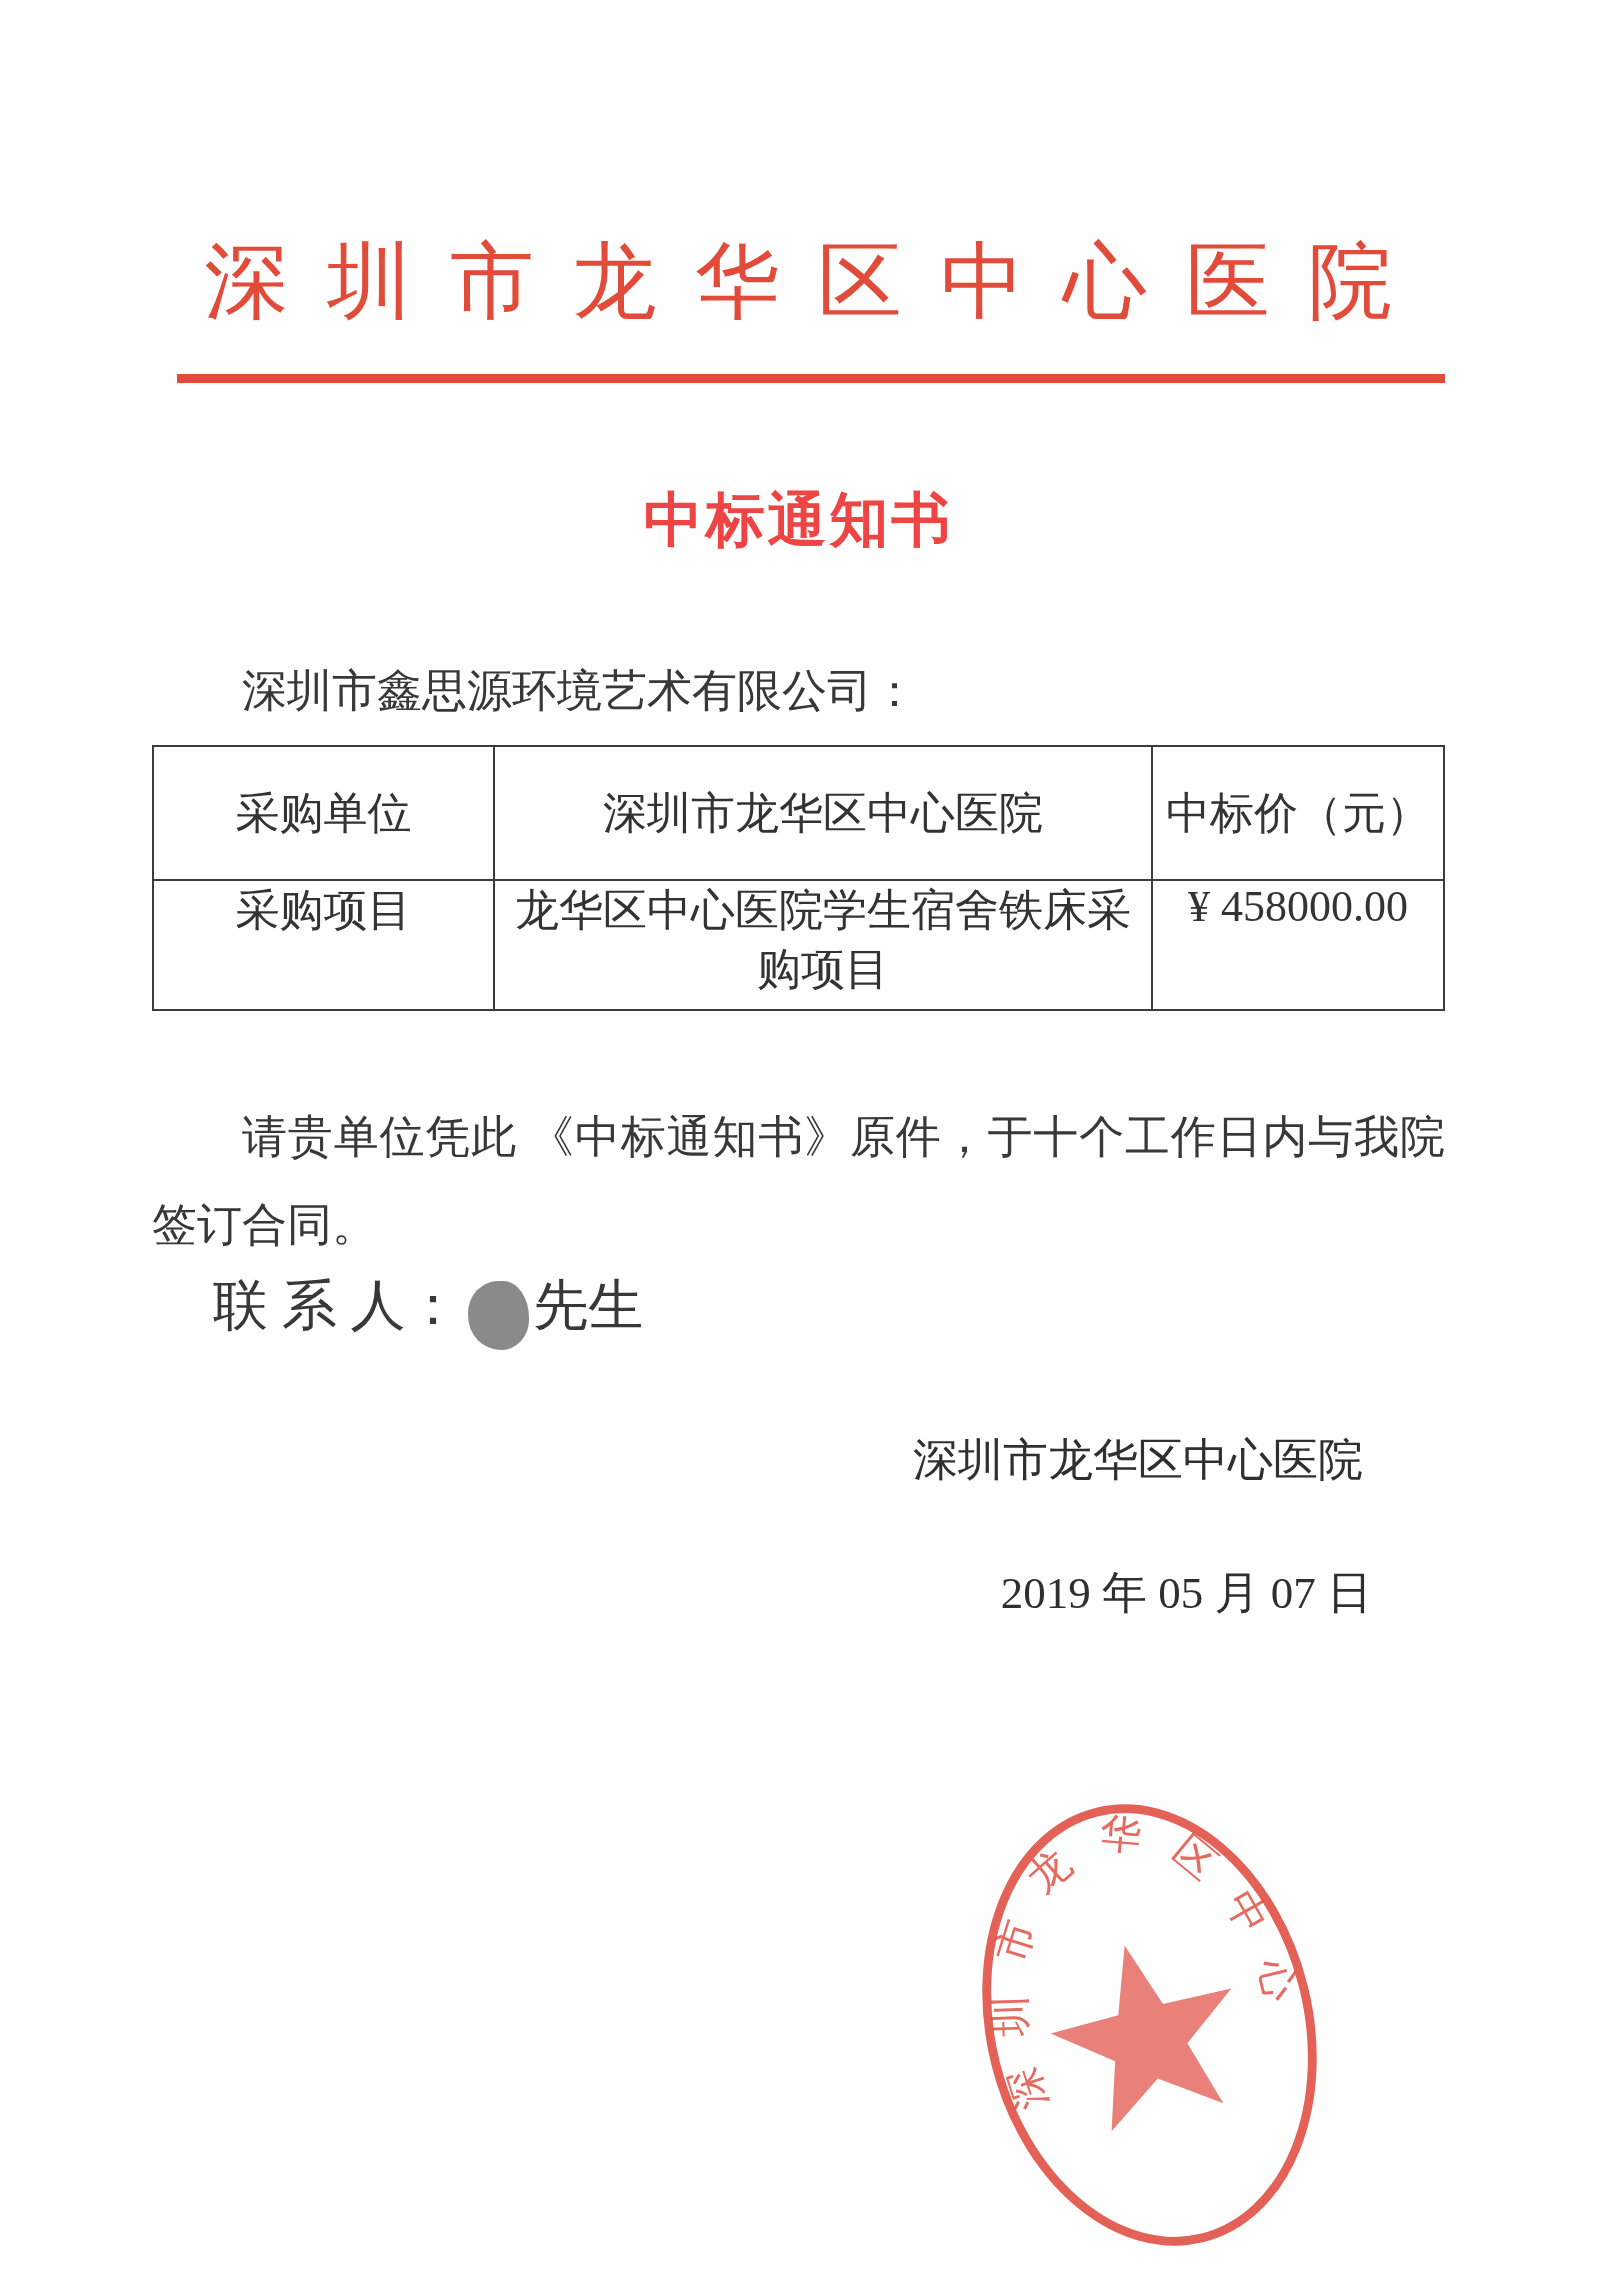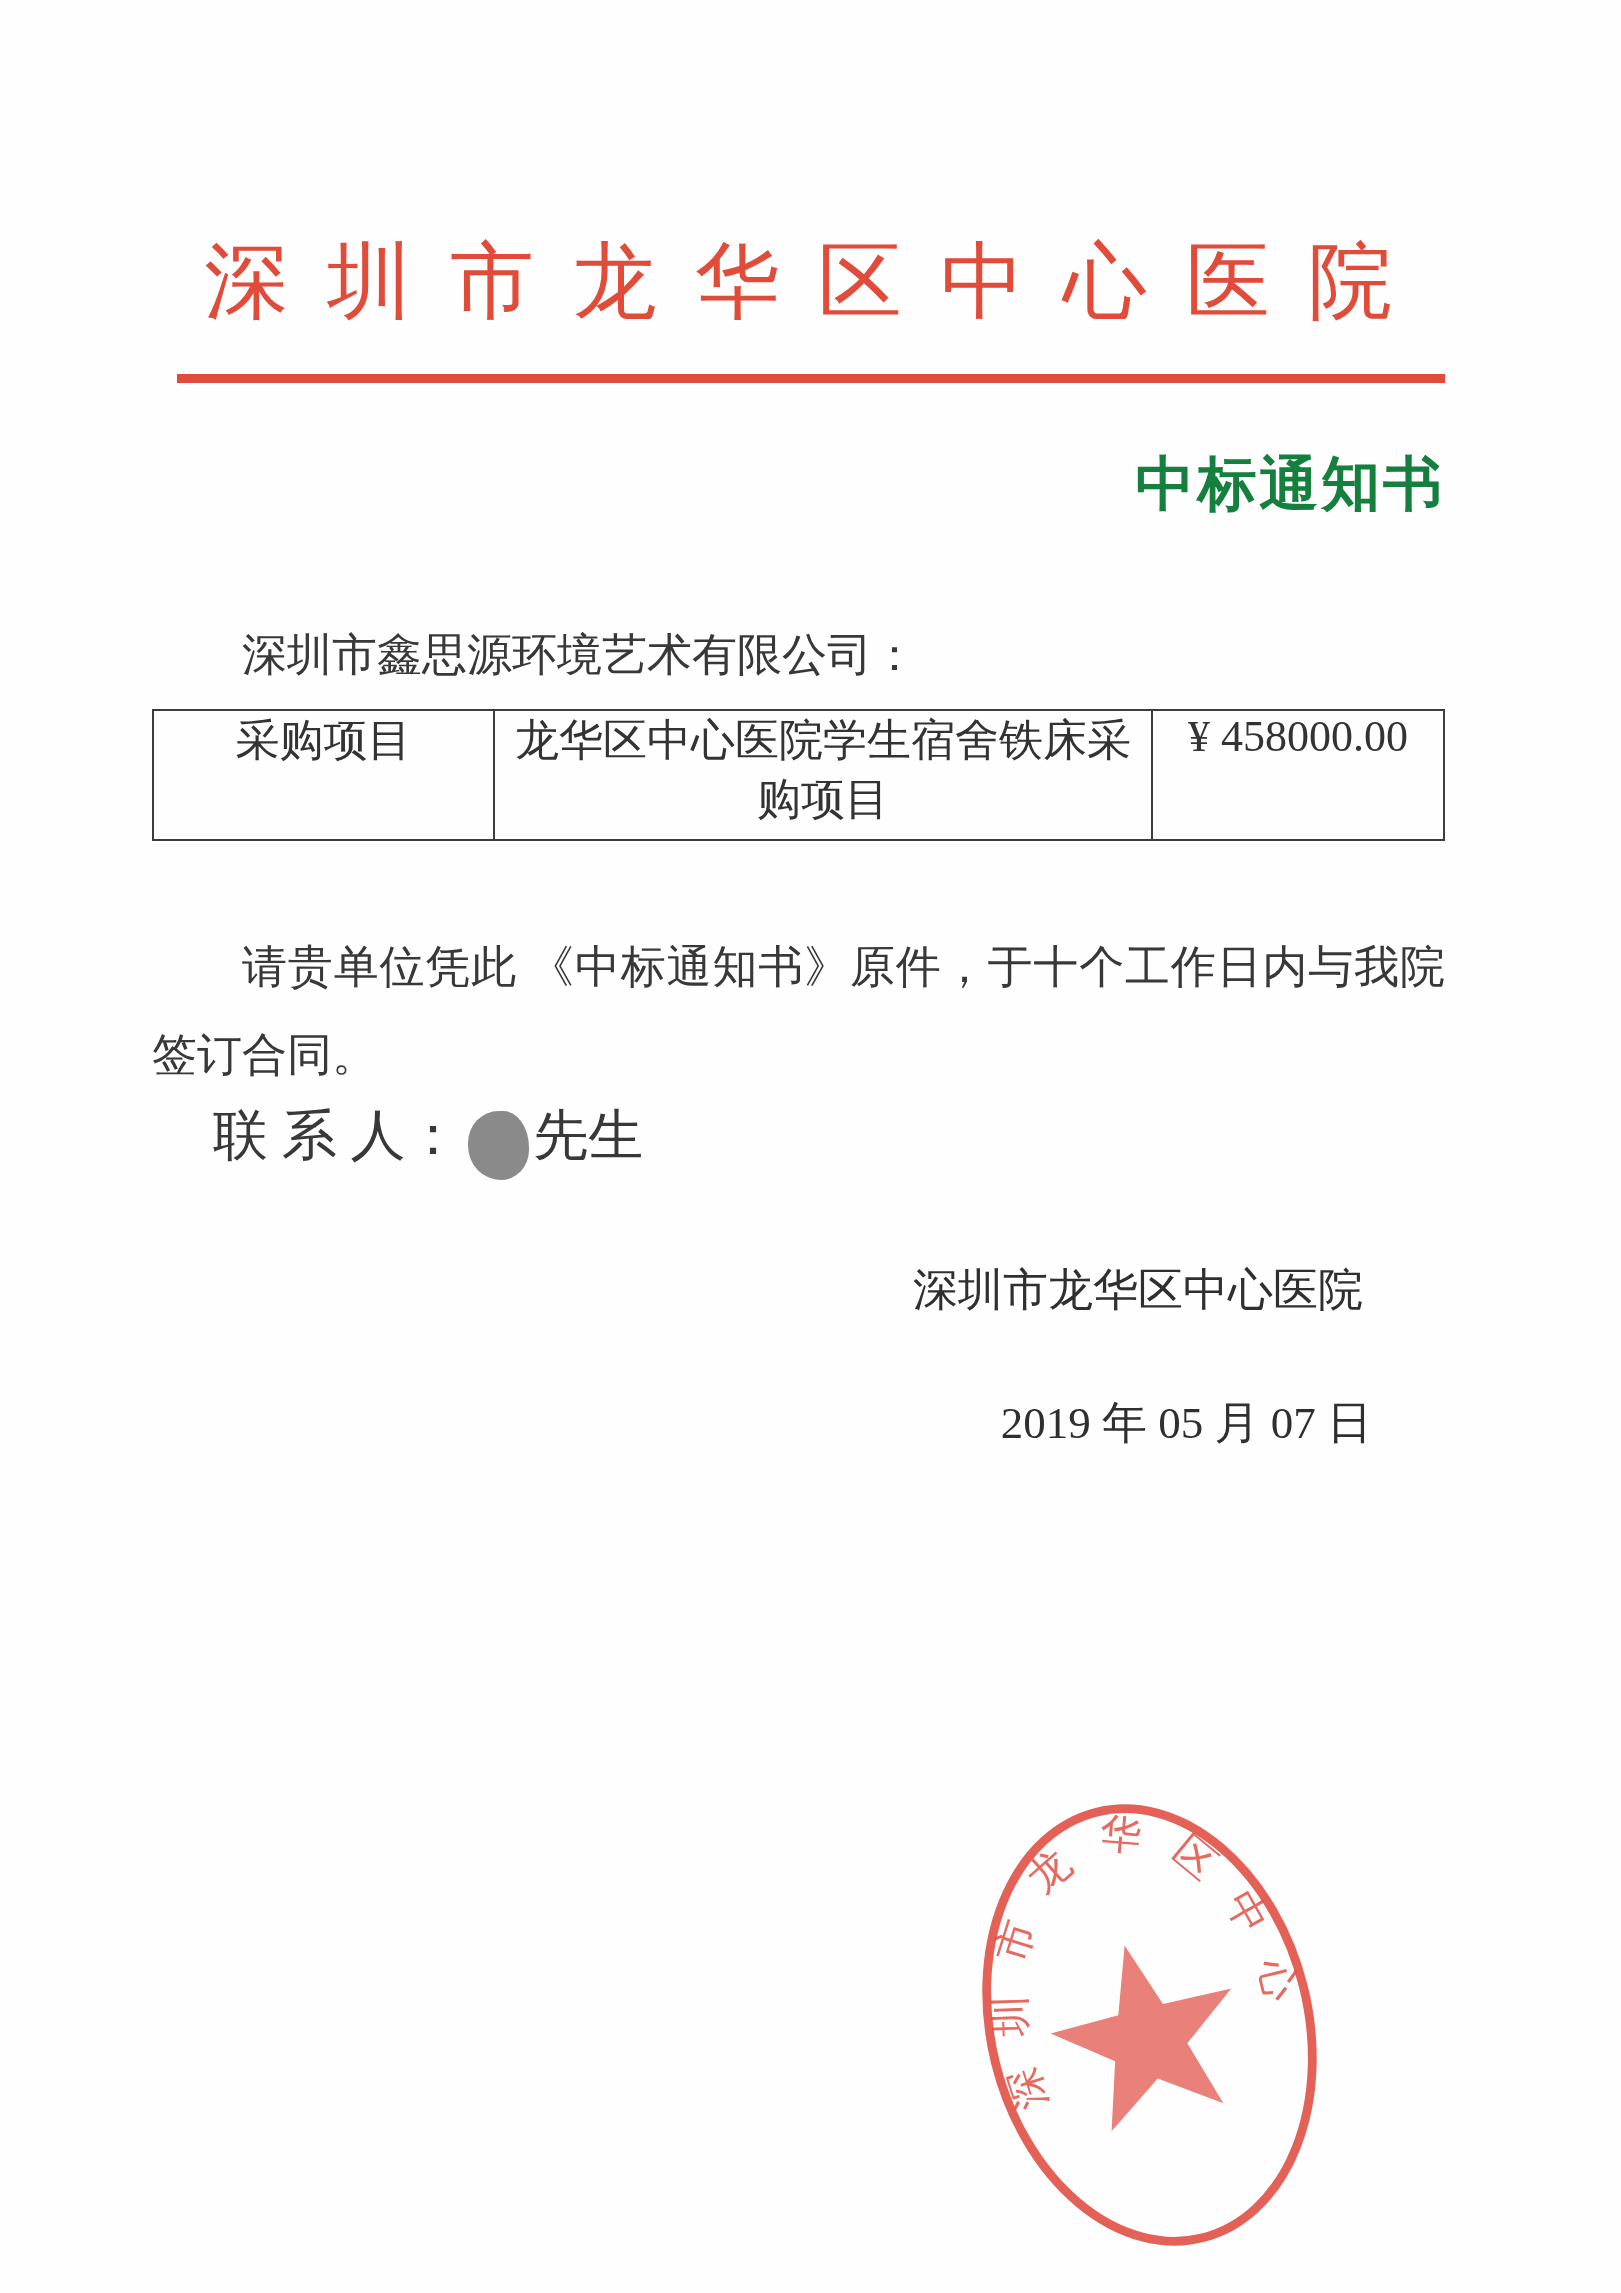--- a/index.html
+++ b/index.html
@@ -27,27 +27,27 @@
     font-weight: normal;
     white-space: nowrap;
   }
   .red-rule {
     margin-top: 41px;
     margin-left: 24.5px;
     height: 8.8px;
     background: #e14b3a;
   }
   .doc-title {
-    margin-top: 68px;
+    margin-top: 104px;
     font-size: 59px;
     line-height: 1.15;
     font-weight: bold;
-    text-align: right;
+    text-align: center;
     letter-spacing: 2.9px;
-    color: #15803d;
+    color: #ef4444;
   }
   .salutation {
     margin-top: 93px;
     font-size: 45px;
     line-height: 88px;
     text-indent: 2em;
     color: #383838;
   }
   .para {
     font-size: 45px;
@@ -138,20 +138,25 @@
 
     <div class="red-rule"></div>
 
     <div class="doc-title">中标通知书</div>
 
     <p class="salutation">深圳市鑫思源环境艺术有限公司：</p>
 
 
     <table class="award-table">
       <tbody>
+        <tr class="row-1">
+          <td class="col-label">采购单位</td>
+          <td class="col-value">深圳市龙华区中心医院</td>
+          <td class="col-price">中标价（元）</td>
+        </tr>
         <tr class="row-2">
           <td class="col-label">采购项目</td>
           <td class="col-value">龙华区中心医院学生宿舍铁床采购项目</td>
           <td class="col-price">¥ 458000.00</td>
         </tr>
       </tbody>
     </table>
 
     <p class="para para-instruction">请贵单位凭此 《中标通知书》原件，于十个工作日内与我院签订合同。</p>
 

